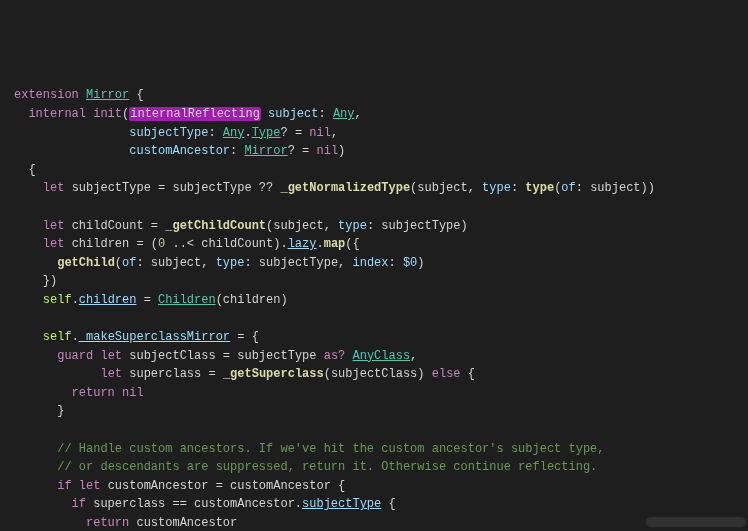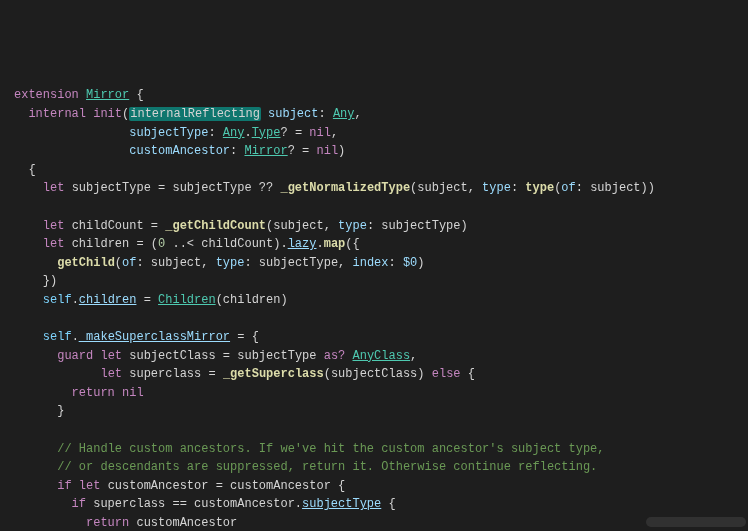--- a/index.html
+++ b/index.html
@@ -15,30 +15,30 @@
     overflow: hidden;
     white-space: pre;
   }
   .code-area {
     display: block;
   }
   .line { display: block; }
   .tok { }
   .kw-decl  { color: #c586c0; text-align: center; }        
   .kw-type  { color: #4ec9b0; text-decoration: underline; }        
-  .kw-self  { color: #7dd3fc; }        
+  .kw-self  { color: #bef264; }        
   .ident    { color: #d4d4d4; }
   .func     { color: #dcdcaa; font-weight: bold; }        
   .param    { color: #9cdcfe; }        
   .prop     { color: #9cdcfe; text-decoration: underline; }
   .lit-nil  { color: #c586c0; }
   .num      { color: #b5cea8; }
   .punct    { color: #d4d4d4; }
   .comment  { color: #6a9955; }
-  .highlight{ background: #0f766e; border-radius: 2px; padding: 0 1px; }
+  .highlight{ background: #a21caf; border-radius: 2px; padding: 0 1px; }
   .dollar   { color: #9cdcfe; }
   .guide    { color: #404040; }
   .scrollbar-thumb {
     position: fixed;
     right: 2px;
     bottom: 4px;
     width: 100px;
     height: 10px;
     background: #4a4a4a;
     border-radius: 5px;

